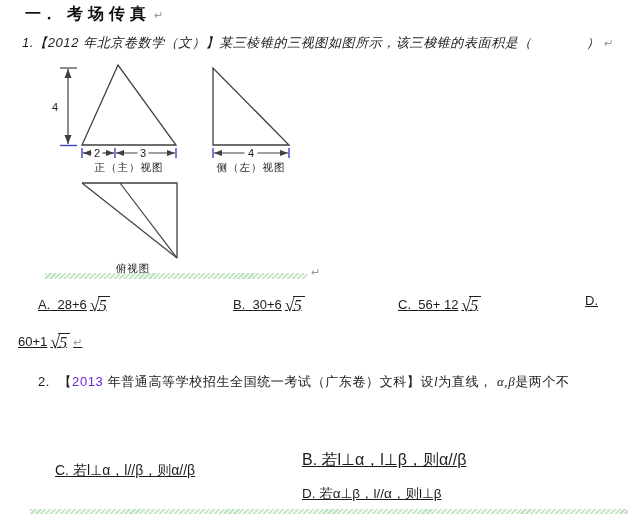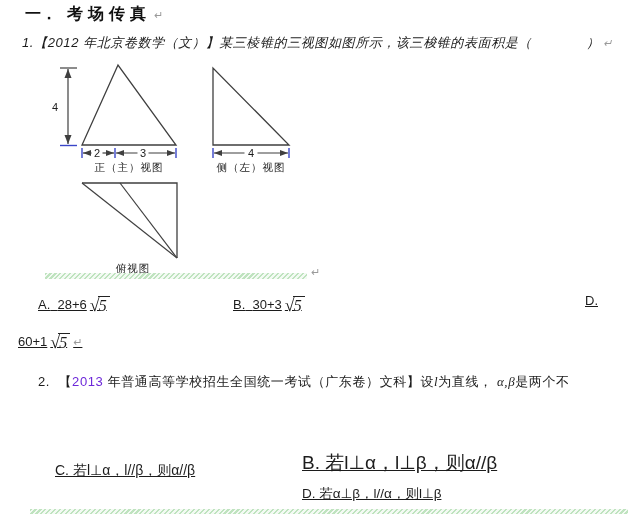--- a/index.html
+++ b/index.html
@@ -94,34 +94,38 @@
 
   <div class="hl-band band1"></div>
   <span class="abs pilcrow" style="left:308px;top:266px">↵</span>
 
   <div class="abs optrow" style="left:38px;top:293px">
     <span>A.</span>&nbsp;
     <span>28+6</span><span class="sqrt"><span class="sqrt-sign">√</span><span class="sqrt-val">5</span></span>
   </div>
   <div class="abs optrow" style="left:233px;top:293px">
     <span>B.</span>&nbsp;
-    <span>30+3</span><span class="sqrt"><span class="sqrt-sign">√</span><span class="sqrt-val">5</span></span>
+    <span>30+6</span><span class="sqrt"><span class="sqrt-sign">√</span><span class="sqrt-val">5</span></span>
+  </div>
+  <div class="abs optrow" style="left:398px;top:293px">
+    <span>C.</span>&nbsp;
+    <span>56+ 12</span><span class="sqrt"><span class="sqrt-sign">√</span><span class="sqrt-val">5</span></span>
   </div>
   <div class="abs optrow" style="left:585px;top:293px">
     <span>D.</span>
   </div>
 
   <div class="abs optrow" style="left:18px;top:330px">
     <span>60+1</span><span class="sqrt"><span class="sqrt-sign">√</span><span class="sqrt-val">5</span></span><span class="pilcrow">↵</span>
   </div>
 
   <div class="abs stem" style="left:38px;top:373px">
     <span>2.</span>&nbsp;
     <span>【</span><span class="year">2013</span><span> 年普通高等学校招生全国统一考试（广东卷）文科】设</span><span class="mathit">l</span><span>为直线， </span><span class="mathit">α,β</span><span>是两个不</span>
   </div>
 
-  <div class="abs optrow" style="left:302px;top:450px;font-size:19px">B. 若l⊥α，l⊥β，则α//β</div>
+  <div class="abs optrow" style="left:302px;top:450px;font-size:16px">B. 若l⊥α，l⊥β，则α//β</div>
   <div class="abs optrow" style="left:55px;top:462px;font-size:14px">C. 若l⊥α，l//β，则α//β</div>
   <div class="abs optrow" style="left:302px;top:485px;font-size:13.5px">D. 若α⊥β，l//α，则l⊥β</div>
 
   <div class="hl-band band2"></div>
 
 </div>
 
 </body></html>

